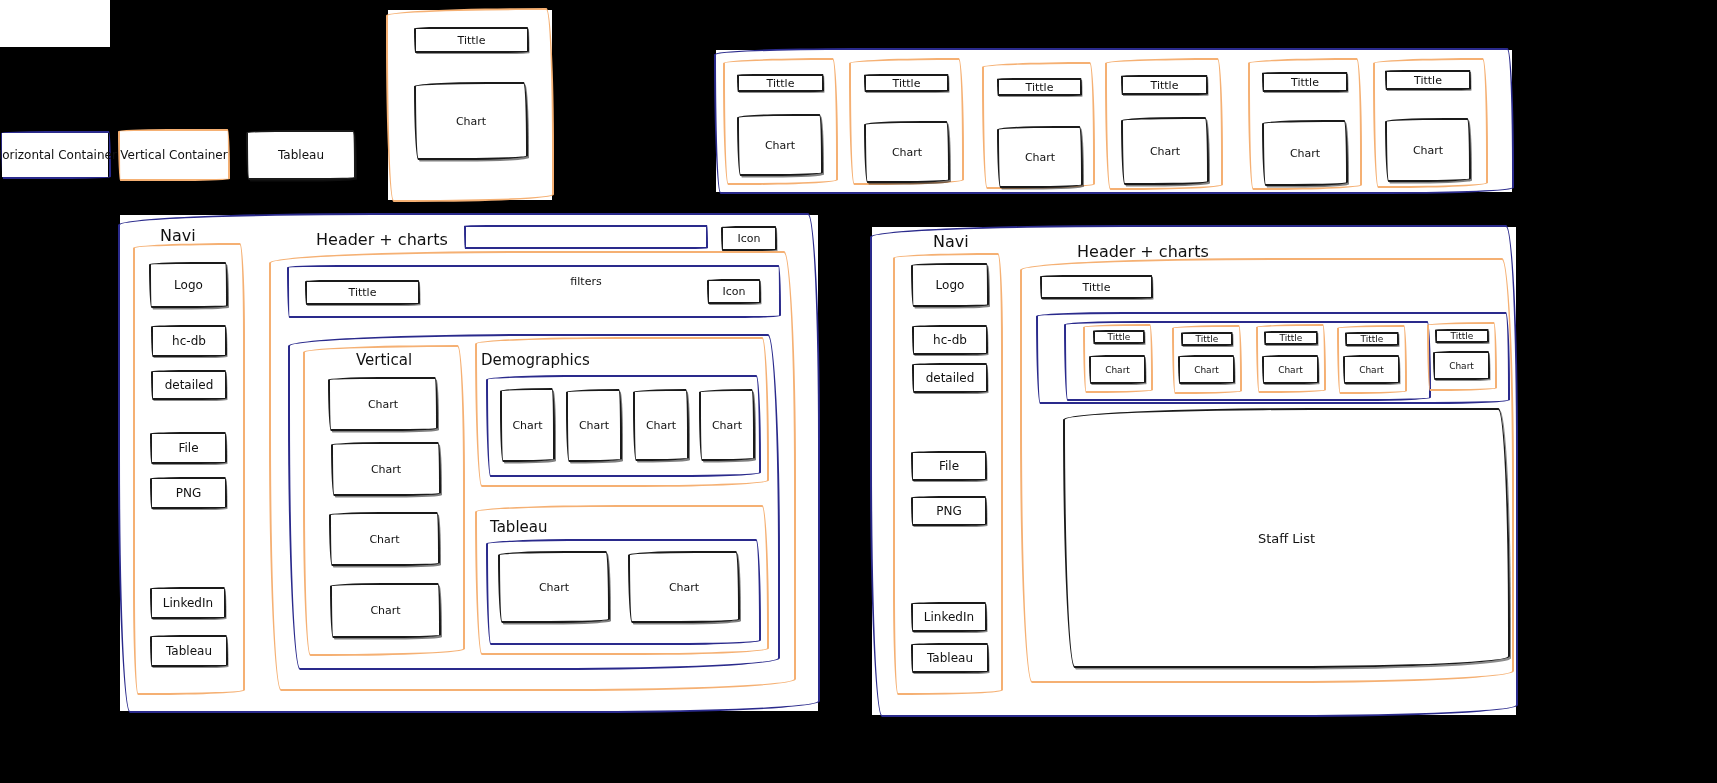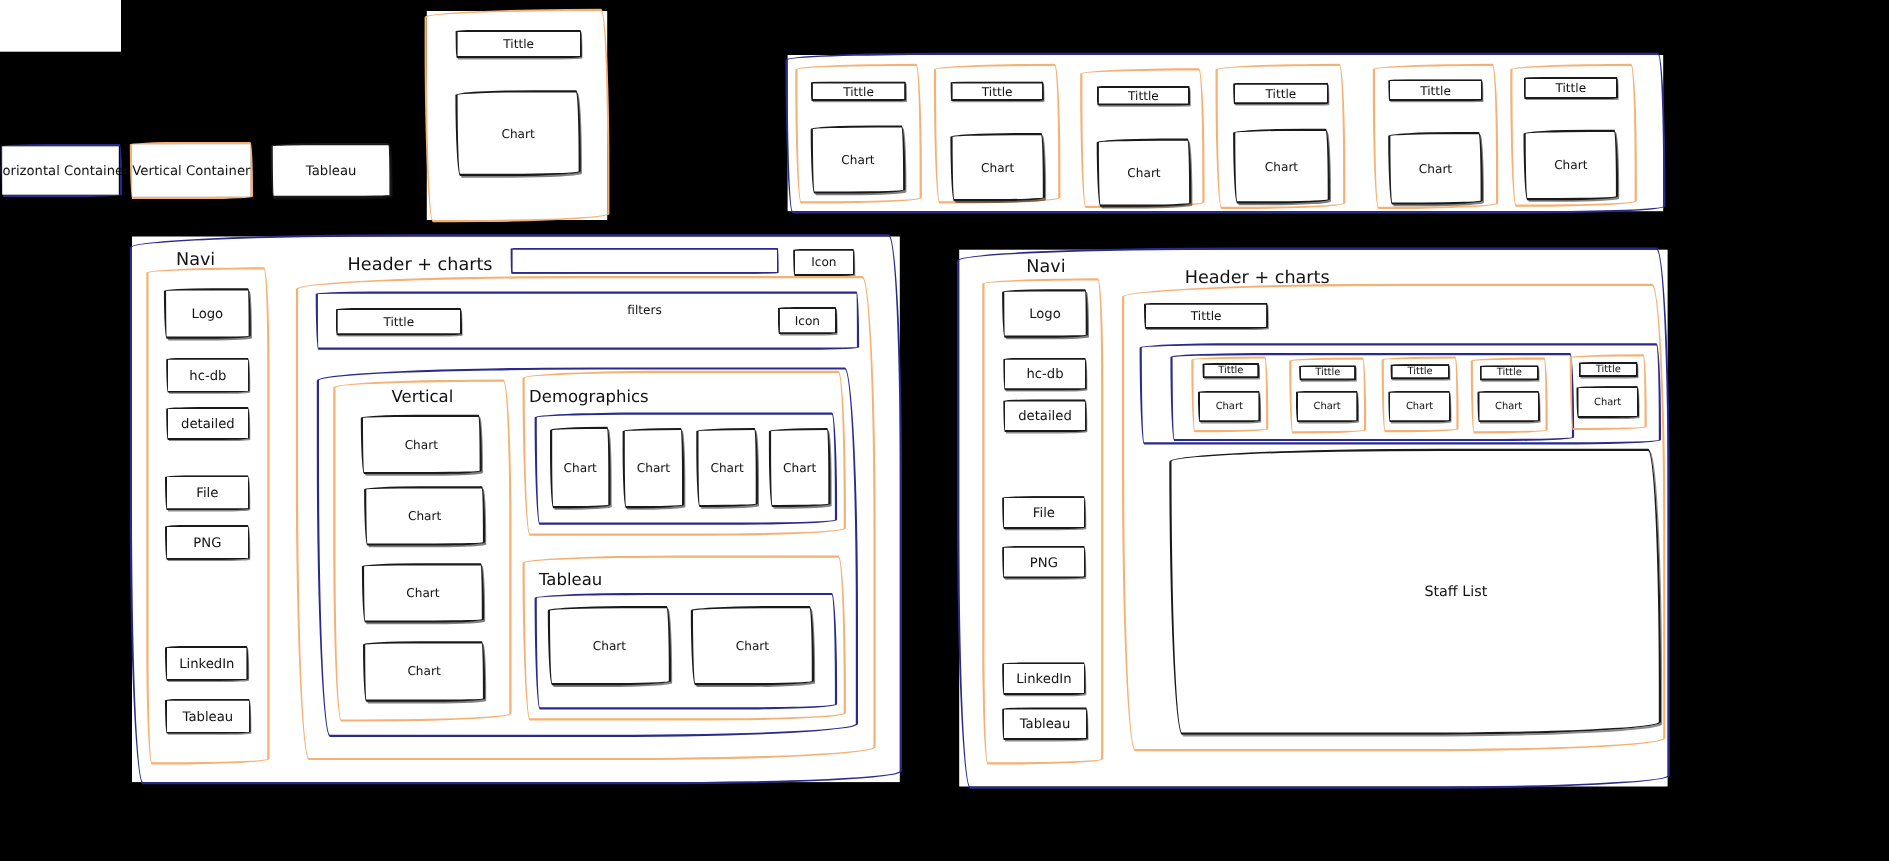--- a/index.html
+++ b/index.html
@@ -270,13 +270,13 @@
 
 <div class="orange thin" style="left:1427px;top:322px;width:70px;height:69px;"></div>
 <div class="sk flat" style="left:1435px;top:329px;width:54px;height:14px;">
   <span style="font-size:9px">Tittle</span>
 </div>
 <div class="sk flat" style="left:1433px;top:351px;width:57px;height:29px;">
   <span style="font-size:9px">Chart</span>
 </div>
 
 <div class="plain" style="left:1063px;top:408px;width:447px;height:260px;"></div>
-<div class="lbl ctr t13" style="left:1100px;top:408px;width:447px;height:260px;">Staff List</div>
+<div class="lbl ctr t13" style="left:1063px;top:408px;width:447px;height:260px;">Staff List</div>
 
 </body></html>

